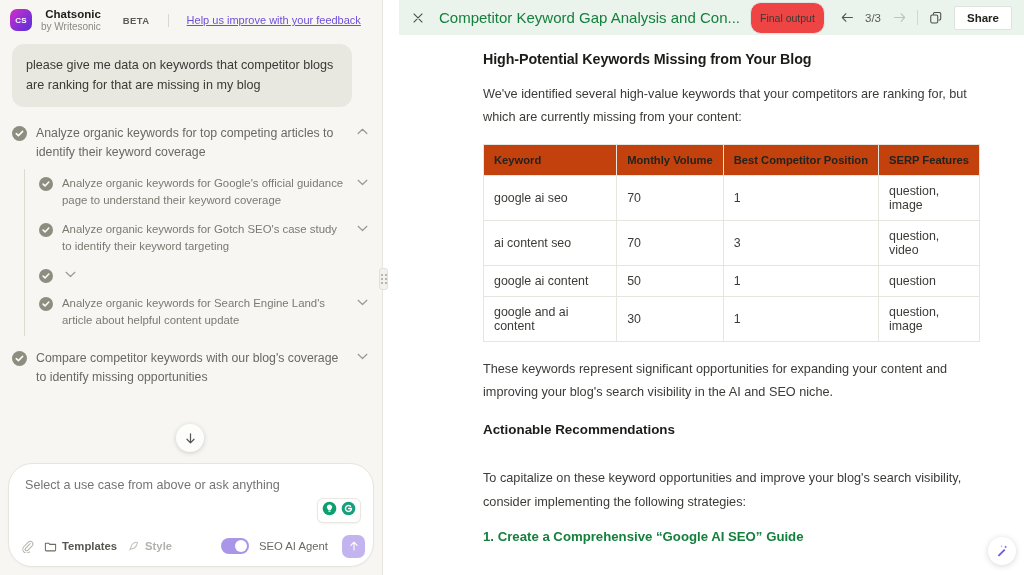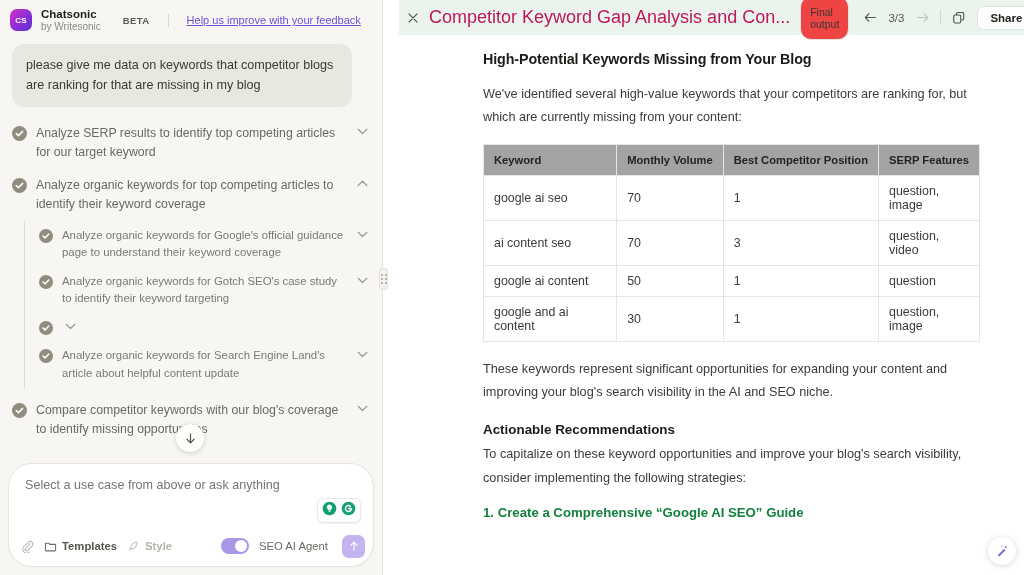--- a/index.html
+++ b/index.html
@@ -25,21 +25,21 @@
     gap: 9px;
   }
   .logo {
     width: 22px; height: 22px; border-radius: 7px;
     background: linear-gradient(135deg, #d42ec6 0%, #8b2fd6 55%, #5a2fd6 100%);
     color: #fff; font-size: 8px; font-weight: bold;
     display: flex; align-items: center; justify-content: center;
     letter-spacing: .3px;
     flex: none;
   }
-  .brand-text { line-height: 1.12; }
+  .brand-text { line-height: 1.12; text-align: right; }
   .brand-name { font-size: 11.5px; font-weight: bold; color: #1d1d1d; }
   .brand-sub { font-size: 10px; color: #8b8b84; }
   .beta {
     font-size: 9.5px; font-weight: bold; color: #5c5c57;
     margin-left: 13px; letter-spacing: .4px;
   }
   .vdiv { width: 1px; height: 13px; background: #d9d7ce; margin: 0 9px; }
   .feedback-link {
     font-size: 11px; color: #6f4fd8; text-decoration: underline;
     cursor: pointer;
@@ -146,55 +146,55 @@
   
   .right { flex: 1; height: 575px; background: #fff; display: flex; flex-direction: column; overflow: hidden; }
   .rheader {
     height: 35px; background: #eaf3ec; display: flex; align-items: center;
     padding: 0 12px 0 8px; gap: 10px; flex: none;
   }
   .icon-btn {
     width: 22px; height: 22px; display: flex; align-items: center; justify-content: center;
     color: #4c4c48; cursor: pointer; border-radius: 4px;
   }
-  .rtitle { font-size: 18px; color: #be185d; white-space: nowrap; }
+  .rtitle { font-size: 15px; color: #15803d; white-space: nowrap; }
   .badge {
     background: #ef4444; border: 1px solid #e1e4e0; border-radius: 11px;
     font-size: 10.5px; color: #3a3a36; padding: 9px 9px; font-weight: normal;
   }
   .pager { display: flex; align-items: center; gap: 7px; margin-left: auto; }
   .pager-num { font-size: 11.5px; color: #5a5a55; }
   .hdiv { width: 1px; height: 15px; background: #cfd8d1; }
   .share {
-    background: #fff; border: 1px solid #dfe3de; border-radius: 7px;
+    background: #fff; border: 1px solid #dfe3de; border-radius: 2px;
     font-size: 11.5px; font-weight: bold; color: #24241f;
     padding: 5px 12px; cursor: pointer;
   }
 
   .doc { flex: 1; overflow: hidden; padding: 16px 44px 0 84px; position: relative; }
   .h3 { font-size: 14.3px; font-weight: bold; color: #1c1c19; margin-bottom: 16px; letter-spacing: -.1px; }
   .p { font-size: 12.7px; color: #3b3b37; line-height: 1.82; margin-bottom: 15px; }
 
   table.kw {
     width: 100%; border-collapse: collapse; margin-bottom: 16px;
     border: 1px solid #e6e6e1;
   }
   table.kw th {
-    background: #a3a3a3; text-align: left; font-size: 11.2px; font-weight: bold;
+    background: #c2410c; text-align: left; font-size: 11.2px; font-weight: bold;
     color: #23231f; padding: 9px 10px; border: 1px solid #e6e6e1; white-space: nowrap;
   }
   table.kw td {
     font-size: 12.4px; color: #3b3b37; padding: 8px 10px;
     border: 1px solid #e6e6e1;
   }
   .col-kw { width: 36%; }
   .col-vol { width: 17%; }
   .col-pos { width: 28%; }
 
-  .h4 { font-size: 13.4px; font-weight: bold; color: #1c1c19; margin: 18px 0 6px; }
+  .h4 { font-size: 13.4px; font-weight: bold; color: #1c1c19; margin: 18px 0 30px; }
   .num-head { font-size: 13.2px; font-weight: bold; color: #15803d; margin: 0 0 14px; }
 
   .fab {
     position: absolute; right: 8px; bottom: 10px;
     width: 28px; height: 28px; border-radius: 50%;
     background: #fff; box-shadow: 0 1px 6px rgba(0,0,0,.16);
     display: flex; align-items: center; justify-content: center; cursor: pointer;
   }
 </style>
 </head>
@@ -214,33 +214,20 @@
       <div class="vdiv"></div>
       <div class="feedback-link">Help us improve with your feedback</div>
     </div>
 
     <div class="user-msg-wrap">
       <div class="user-msg">please give me data on keywords that competitor blogs are ranking for that are missing in my blog</div>
     </div>
 
     <div class="tasks">
 
-      <div class="task">
-        <span class="check">
-          <svg width="9" height="9" viewBox="0 0 10 10">
-              <path d="M1.4 5.1 L3.8 7.4 L8.5 2.6" fill="none" stroke="#ffffff" stroke-width="1.7" stroke-linecap="round" stroke-linejoin="round"></path>
-            </svg>
-        </span>
-        <span class="task-label">Analyze SERP results to identify top competing articles for our target keyword</span>
-        <span class="chev">
-          <svg width="11" height="7" viewBox="0 0 12 8">
-              <path d="M1 1.5 L6 6.3 L11 1.5" fill="none" stroke="currentColor" stroke-width="1.4" stroke-linecap="round" stroke-linejoin="round"></path>
-            </svg>
-        </span>
-      </div>
 
       <div class="task">
         <span class="check">
           <svg width="9" height="9" viewBox="0 0 10 10">
               <path d="M1.4 5.1 L3.8 7.4 L8.5 2.6" fill="none" stroke="#ffffff" stroke-width="1.7" stroke-linecap="round" stroke-linejoin="round"></path>
             </svg>
         </span>
         <span class="task-label">Analyze organic keywords for top competing articles to identify their keyword coverage</span>
         <span class="chev">
           <svg width="11" height="7" viewBox="0 0 12 8">

